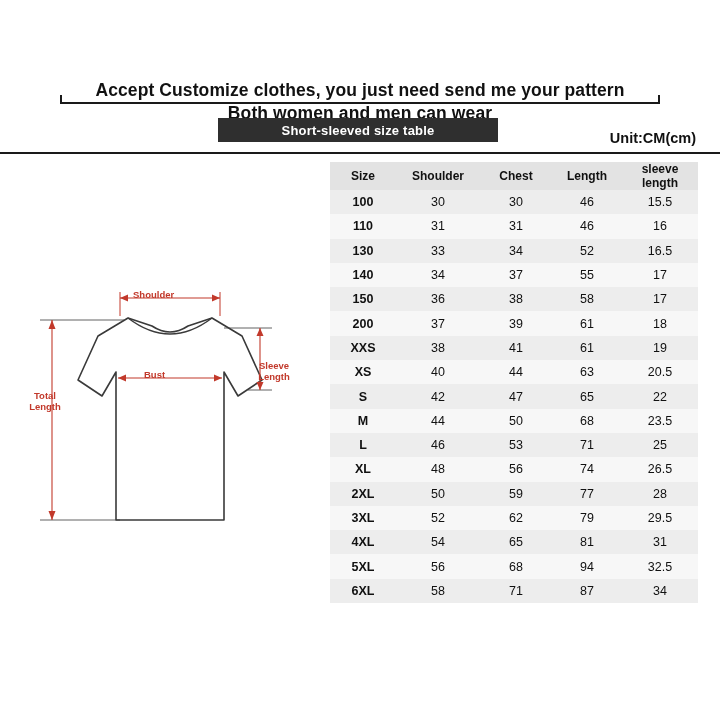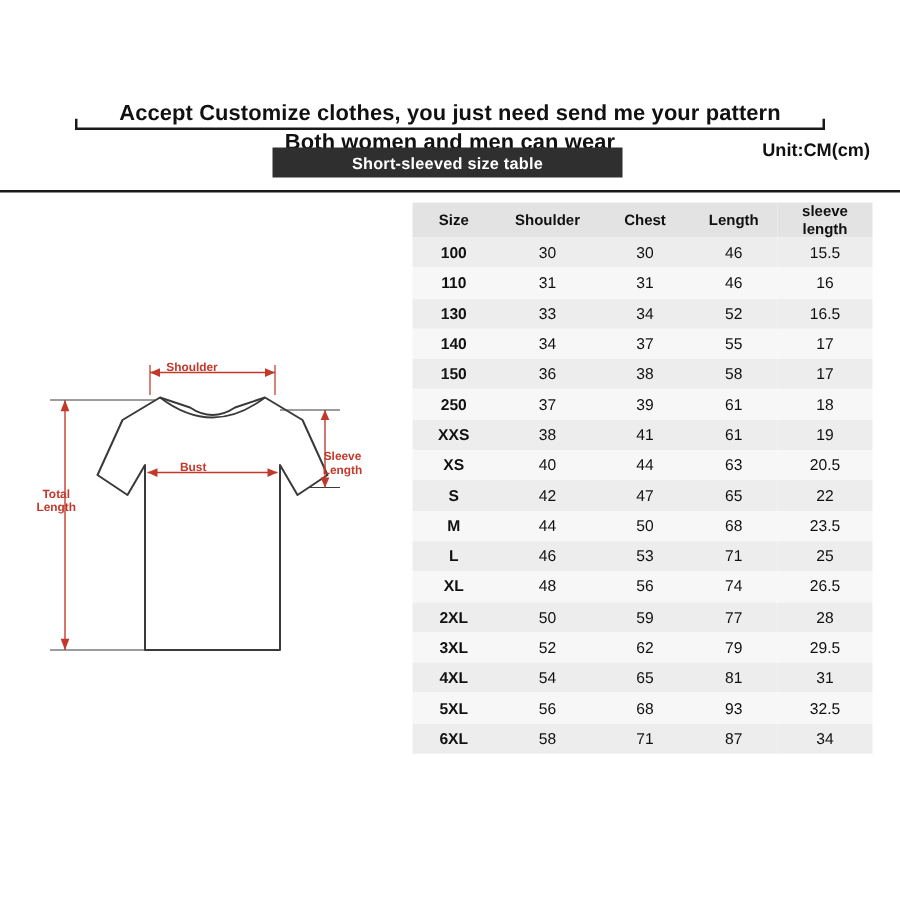--- a/index.html
+++ b/index.html
@@ -74,21 +74,21 @@
     font-size: 13px;
     font-weight: bold;
     display: flex;
     align-items: center;
     justify-content: center;
     letter-spacing: 0.2px;
   }
   .unit {
     position: absolute;
     right: 24px;
-    top: 113px;
+    top: 130px;
     font-size: 14.5px;
     font-weight: bold;
     color: #111111;
   }
   .rule-mid {
     position: absolute;
     left: 0px;
     top: 152px;
     width: 720px;
     height: 2px;
@@ -267,21 +267,21 @@
             <td>17</td>
           </tr>
           <tr>
             <td>150</td>
             <td>36</td>
             <td>38</td>
             <td>58</td>
             <td>17</td>
           </tr>
           <tr>
-            <td>250</td>
+            <td>200</td>
             <td>37</td>
             <td>39</td>
             <td>61</td>
             <td>18</td>
           </tr>
           <tr>
             <td>XXS</td>
             <td>38</td>
             <td>41</td>
             <td>61</td>
@@ -340,21 +340,21 @@
             <td>4XL</td>
             <td>54</td>
             <td>65</td>
             <td>81</td>
             <td>31</td>
           </tr>
           <tr>
             <td>5XL</td>
             <td>56</td>
             <td>68</td>
-            <td>93</td>
+            <td>94</td>
             <td>32.5</td>
           </tr>
           <tr>
             <td>6XL</td>
             <td>58</td>
             <td>71</td>
             <td>87</td>
             <td>34</td>
           </tr>
         </tbody>

